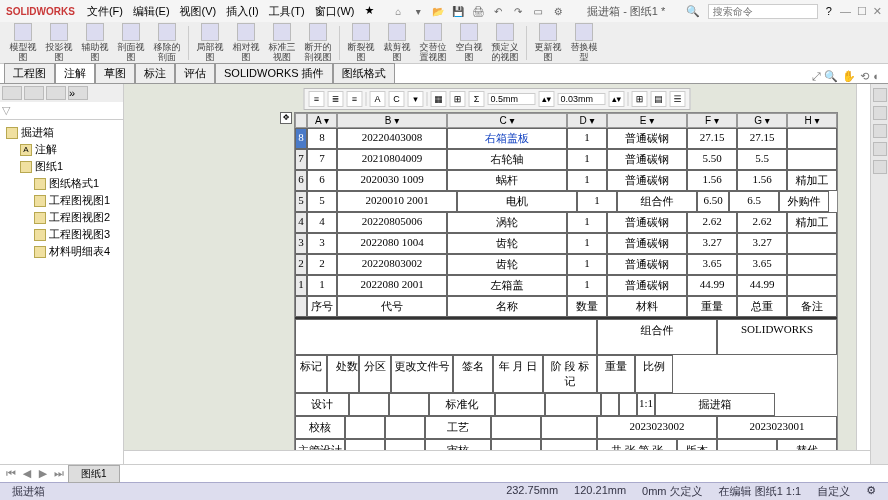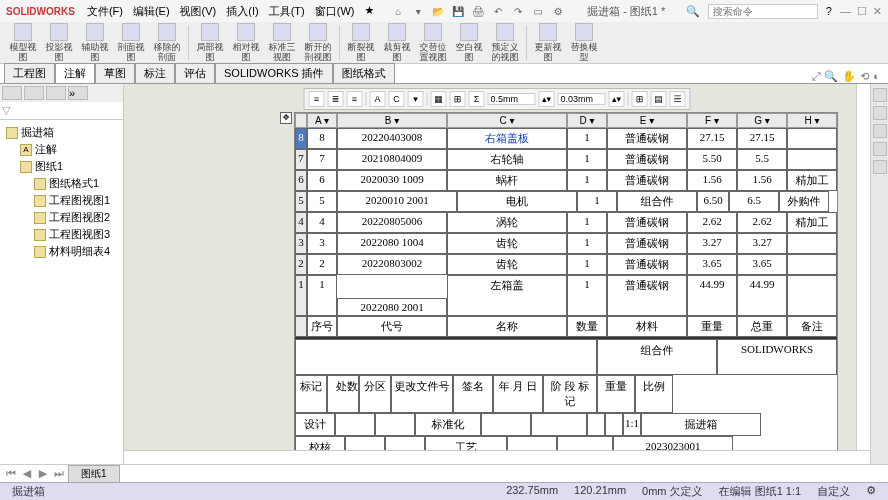--- a/index.html
+++ b/index.html
@@ -289,21 +289,21 @@
             <div class="cell " style="width: 120px;">齿轮</div>
             <div class="cell " style="width: 40px;">1</div>
             <div class="cell " style="width: 80px;">普通碳钢</div>
             <div class="cell " style="width: 50px;">3.65</div>
             <div class="cell " style="width: 50px;">3.65</div>
             <div class="cell " style="width: 50px;"></div>
           </div>
           <div class="bom-row">
             <div class="cell row-h" style="width: 12px;">1</div>
             <div class="cell " style="width: 30px;">1</div>
-            <div class="cell " style="width: 110px; margin-top: 23px;">2022080 2001</div>
+            <div class="cell " style="width: 110px;">2022080 2001</div>
             <div class="cell " style="width: 120px;">左箱盖</div>
             <div class="cell " style="width: 40px;">1</div>
             <div class="cell " style="width: 80px;">普通碳钢</div>
             <div class="cell " style="width: 50px;">44.99</div>
             <div class="cell " style="width: 50px;">44.99</div>
             <div class="cell " style="width: 50px;"></div>
           </div>
         </div>
       <div class="bom-row">
         <div class="cell row-h">&nbsp;</div>
@@ -327,38 +327,39 @@
             <div class="tb-cell" style="width: 32px; text-align: right;">处数</div>
             <div class="tb-cell" style="width: 32px; font-family: Liberation Serif, serif;">分区</div>
             <div class="tb-cell" style="width: 62px;">更改文件号</div>
             <div class="tb-cell" style="width: 40px;">签名</div>
             <div class="tb-cell" style="width: 50px;">年 月 日</div>
             <div class="tb-cell" style="width: 54px;">阶 段 标 记</div>
             <div class="tb-cell" style="width: 38px;">重量</div>
             <div class="tb-cell" style="width: 38px;">比例</div>
           </div>
         <div class="tb-row" id="tb-r2">
-            <div class="tb-cell" style="width: 40px;">设计</div>
+            <div class="tb-cell" style="width: 54px;">设计</div>
             <div class="tb-cell" style="width: 40px;"></div>
             <div class="tb-cell" style="width: 40px;"></div>
             <div class="tb-cell" style="width: 66px;">标准化</div>
             <div class="tb-cell" style="width: 50px;"></div>
             <div class="tb-cell" style="width: 56px;"></div>
             <div class="tb-cell" style="width: 18px;"></div>
             <div class="tb-cell" style="width: 18px;"></div>
             <div class="tb-cell" style="width: 18px;">1:1</div>
             <div class="tb-cell" rowspan="2" style="width: 120px;">掘进箱</div>
           </div>
         <div class="tb-row">
           <div class="tb-cell" style="width:50px">校核</div>
           <div class="tb-cell" style="width:40px"></div>
             <div class="tb-cell" style="width:40px"></div>
-          <div class="tb-cell" style="width:82px">工艺</div>
+          <div class="tb-cell" style="width:66px">工艺</div>
           <div class="tb-cell" style="width:50px"></div>
             <div class="tb-cell" style="width:56px"></div>
+          <div class="tb-cell" style="width:120px">2023023002</div>
           <div class="tb-cell" style="width:120px">2023023001</div>
         </div>
         <div class="tb-row">
           <div class="tb-cell" style="width:50px">主管设计</div>
           <div class="tb-cell" style="width:40px"></div>
             <div class="tb-cell" style="width:40px"></div>
           <div class="tb-cell" style="width:66px">审核</div>
           <div class="tb-cell" style="width:50px"></div>
             <div class="tb-cell" style="width:56px"></div>
           <div class="tb-cell" style="width:80px">共  张  第  张</div>

